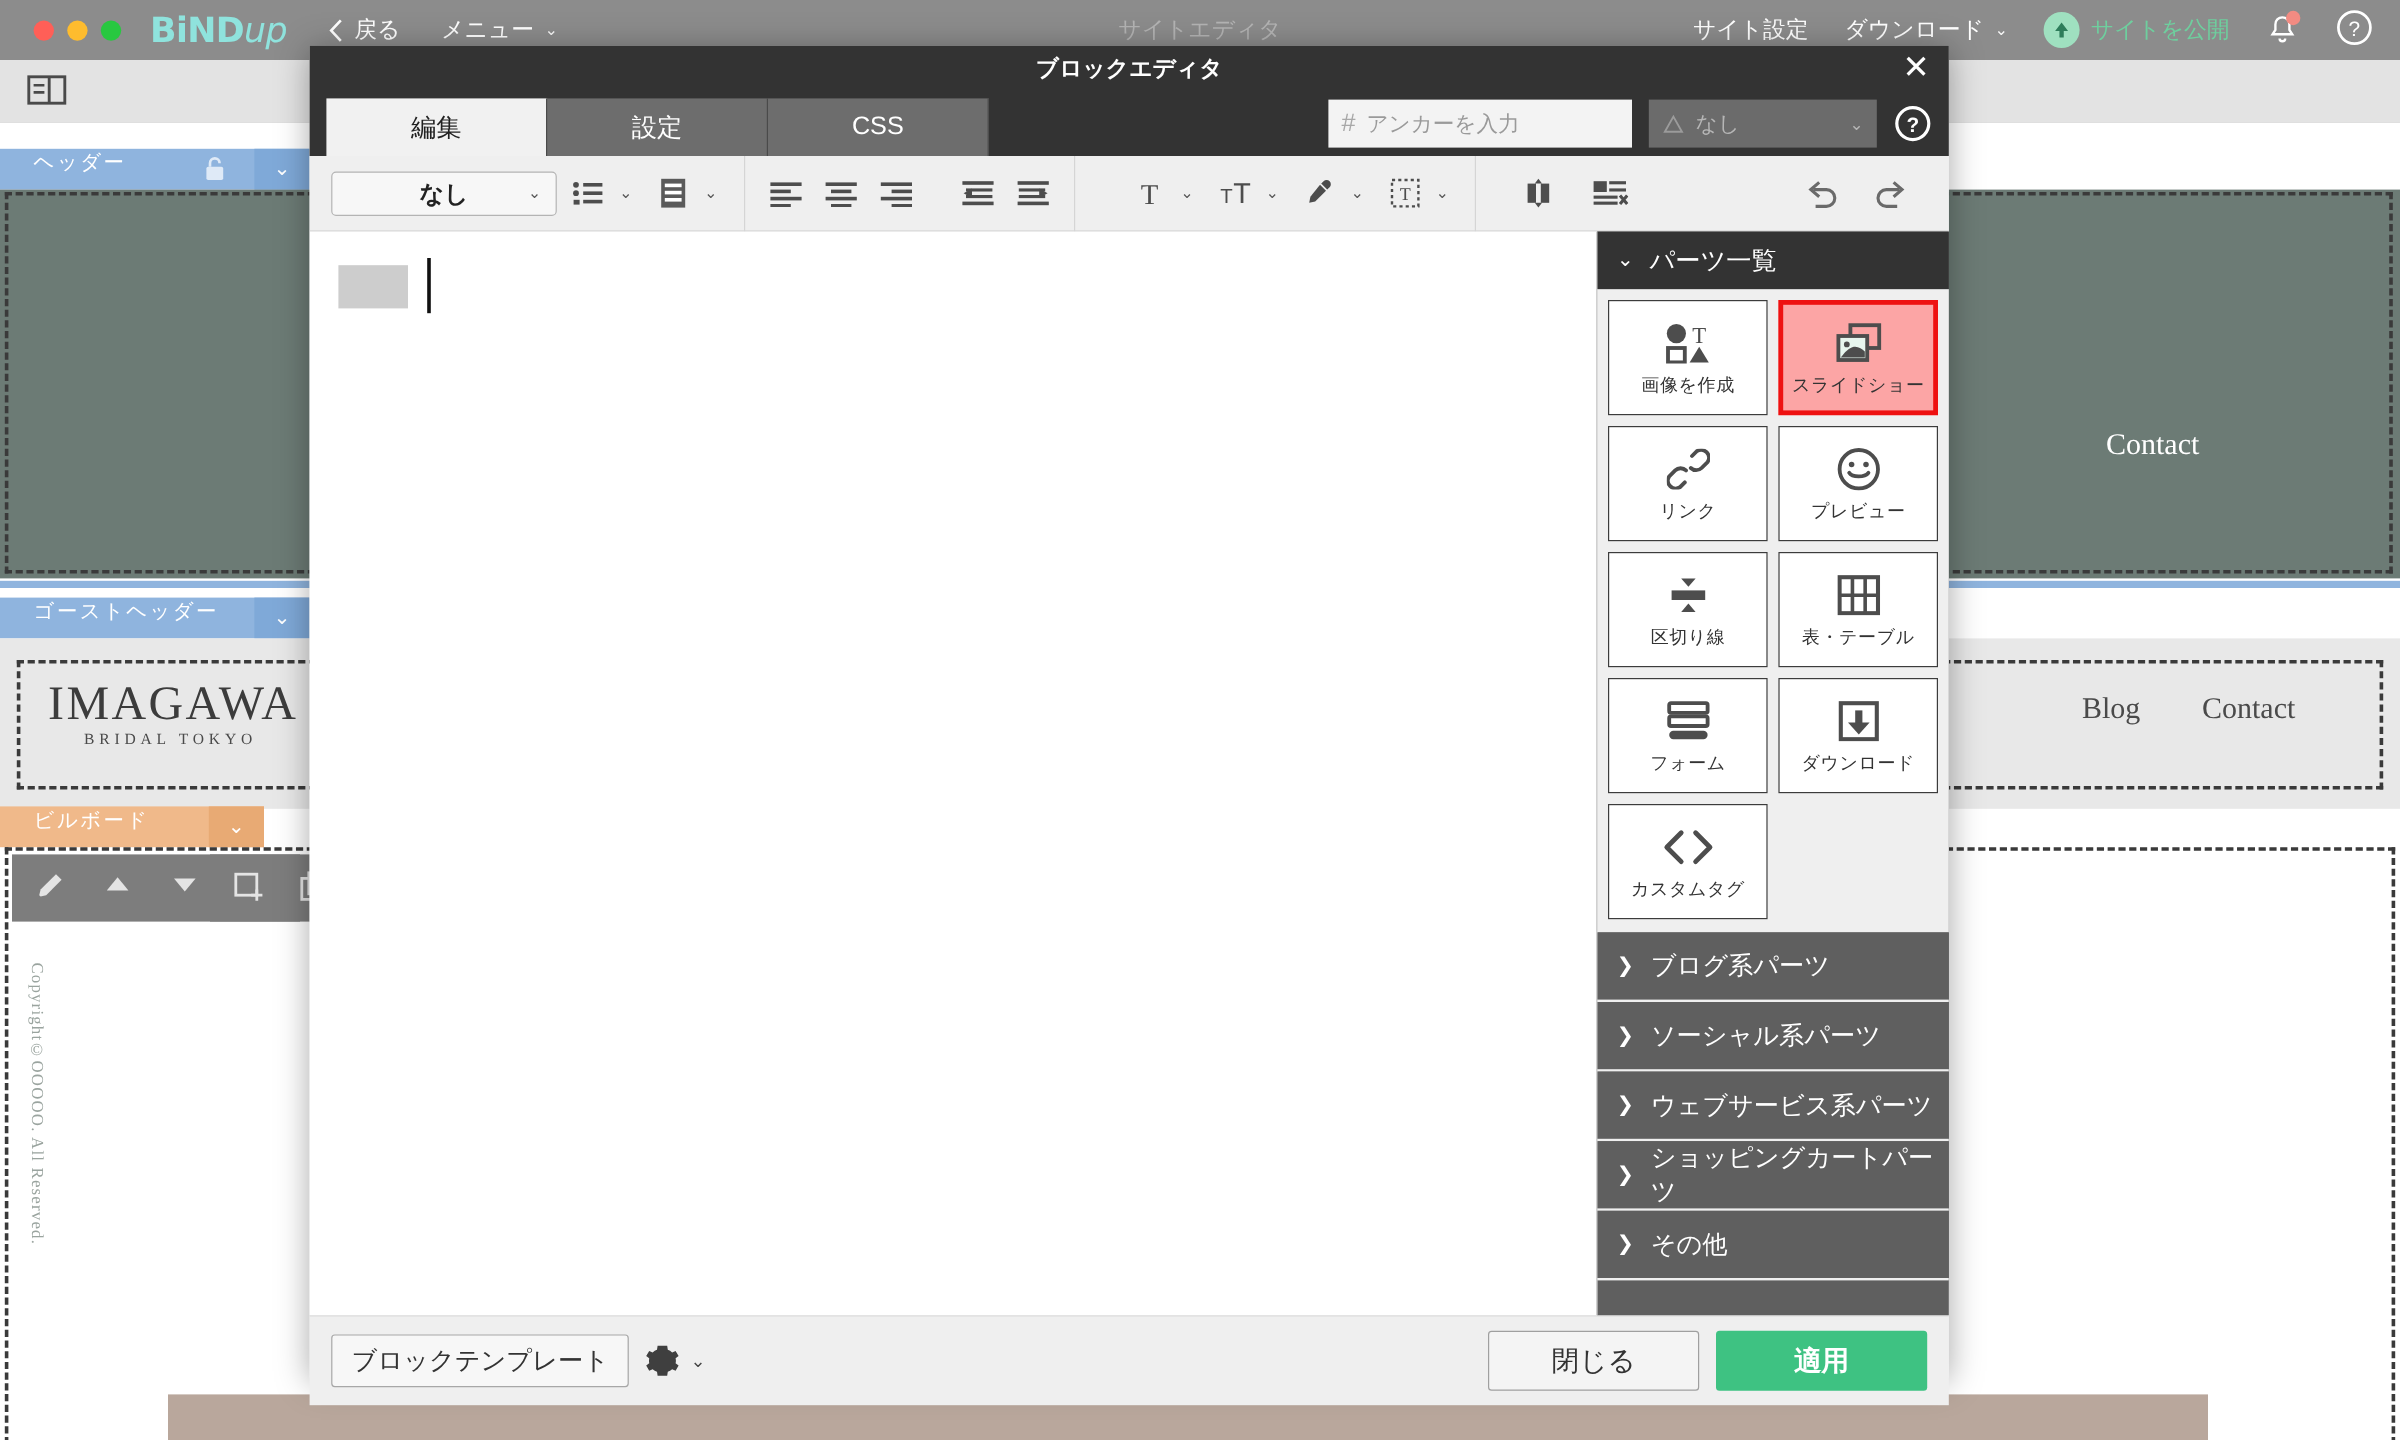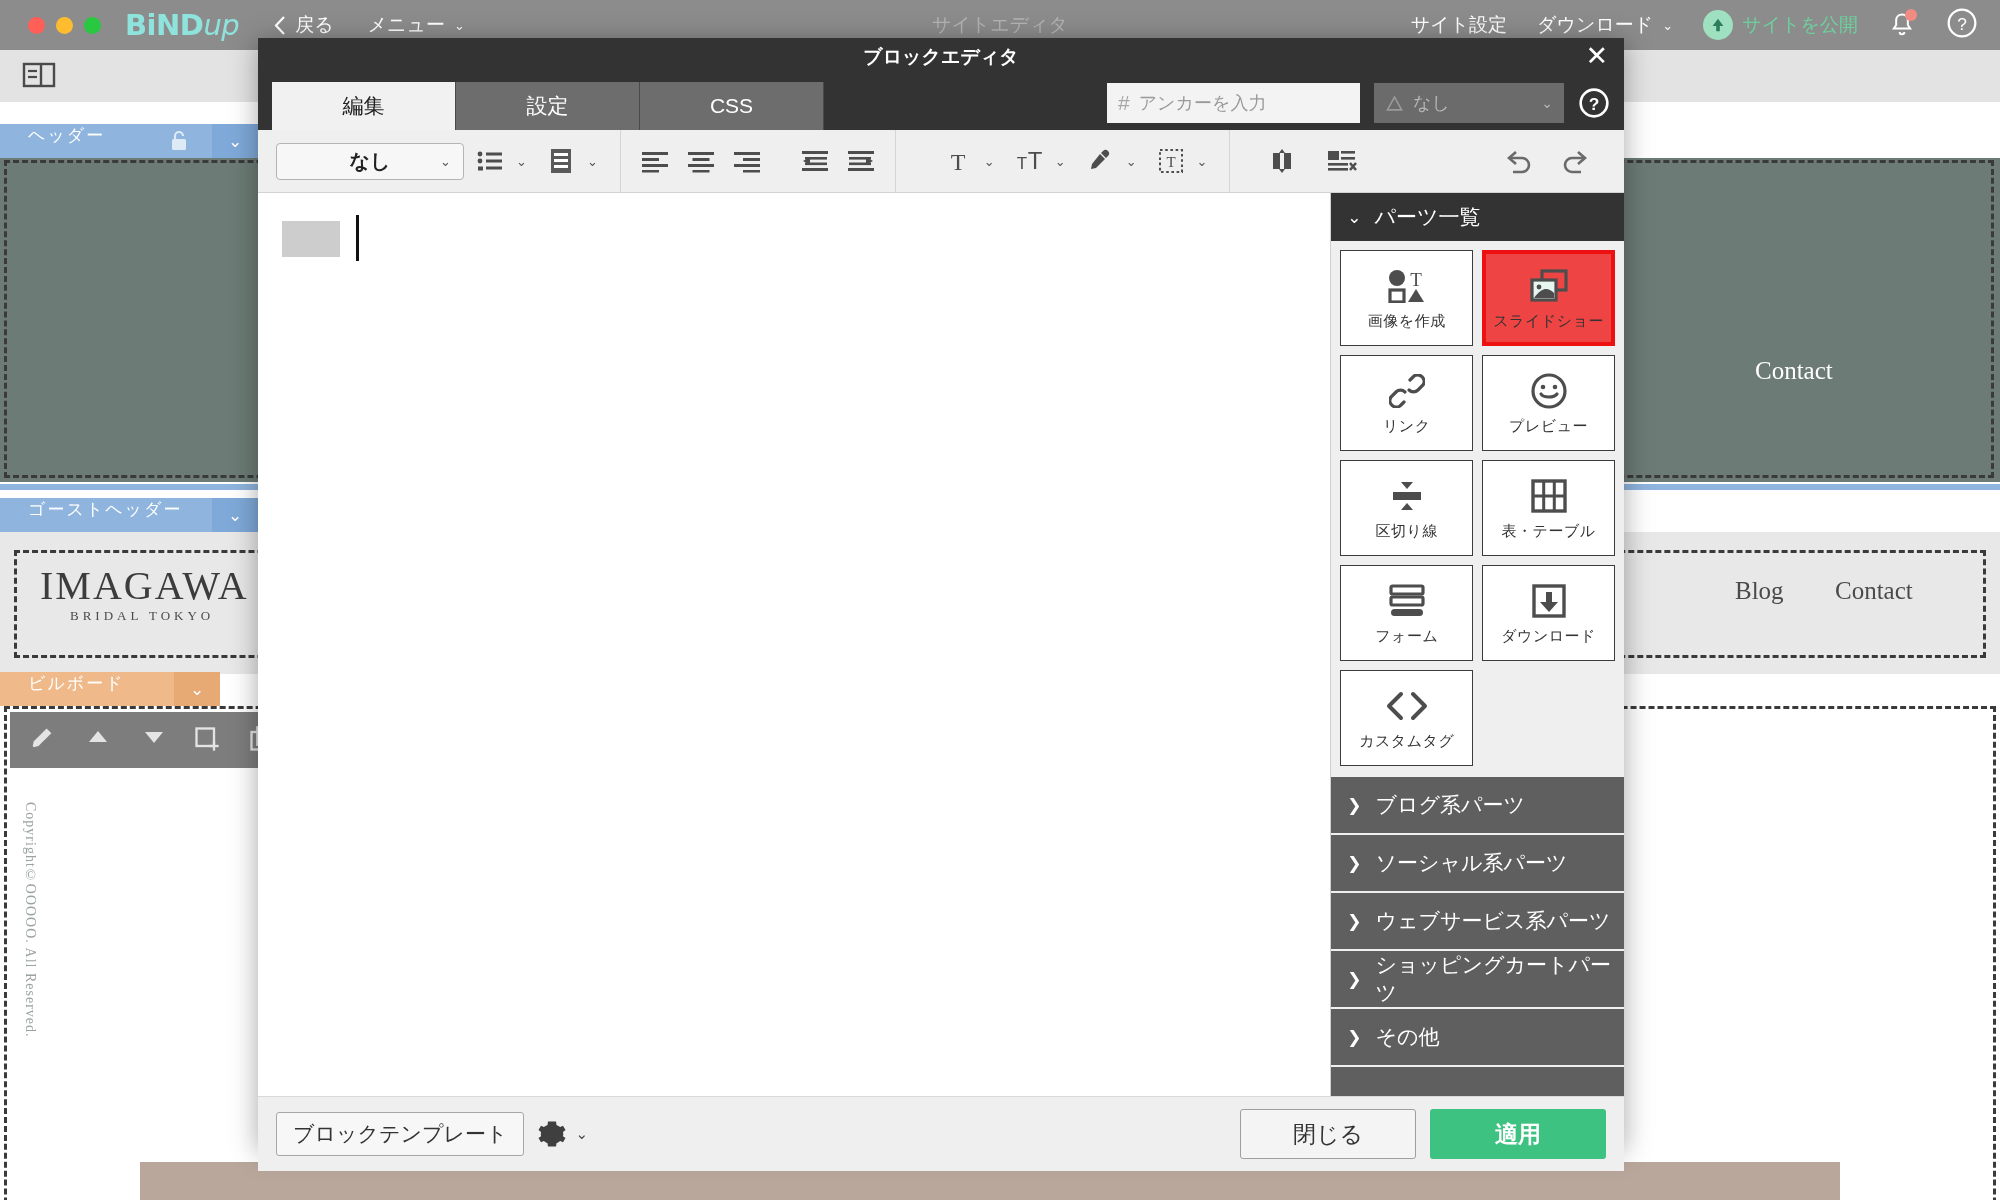--- a/index.html
+++ b/index.html
@@ -131,21 +131,21 @@
   }
   .parts-head {
     height: 48px; background: #333333; color: #fff; font-size: 21px; display: flex;
     align-items: center; gap: 13px; padding-left: 16px;
   }
   .parts-grid { background: #efefef; padding: 9px 9px 11px; display: grid; grid-template-columns: 1fr 1fr; gap: 9px; }
   .ptile {
     height: 96px; background: #ffffff; border: 1px solid #3c3c3c; display: flex;
     flex-direction: column; align-items: center; justify-content: center; gap: 5px;
   }
-  .ptile.sel { background: #ef4444; border: 4px solid #ee1111; }
+  .ptile.sel { background: #fca5a5; border: 4px solid #ee1111; }
   .ptile .pl { font-size: 15px; color: #333; letter-spacing: .5px; }
   .ptile .pic { height: 42px; display: flex; align-items: center; }
   .acc {
     height: 58px; background: #5f5f5f; color: #ffffff; font-size: 21px; display: flex;
     align-items: center; gap: 14px; padding-left: 16px; border-bottom: 2px solid #efefef;
   }
   .acc .ch { font-size: 17px; }
 
   .footer {
     height: 75px; background: #efefef; border-top: 1px solid #d8d8d8;

